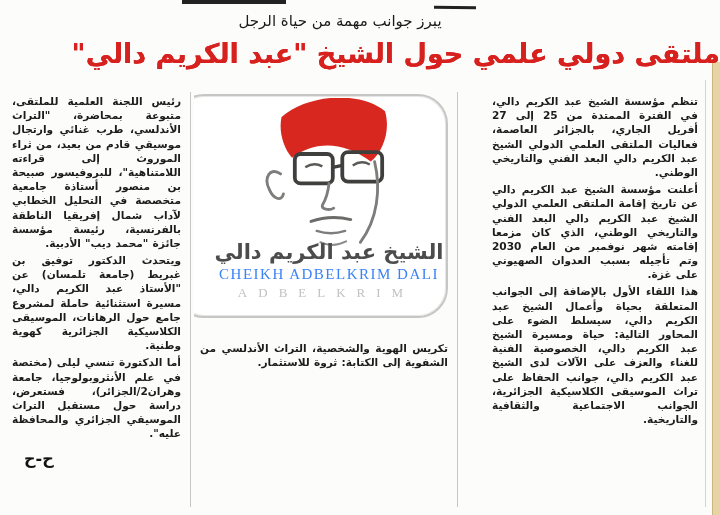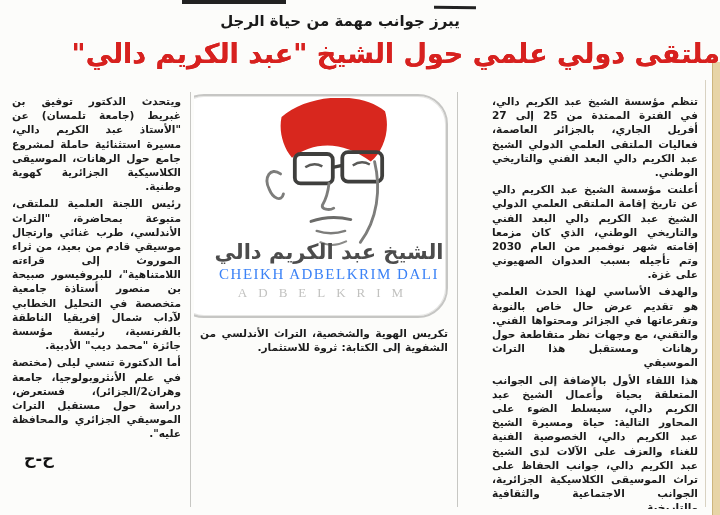--- a/index.html
+++ b/index.html
@@ -11,21 +11,21 @@
   .clip{position:absolute;inset:0;}
   
   .edge-strip{position:absolute;right:0;top:62px;bottom:0;width:7px;background:#e7d4a6;border-left:1px solid #cdb57d;}
   .edge-line{position:absolute;right:14px;top:80px;bottom:8px;width:1px;background:#d8d2c2;}
   .crop-rule{position:absolute;background:#222;height:4px;}
   .crop-rule.a{left:182px;top:0;width:104px;}
   .crop-rule.b{left:434px;top:6px;width:42px;height:3px;transform:rotate(1deg);}
   
   .kicker{
     position:absolute;top:12px;left:0;right:40px;text-align:center;
-    font-weight:700;font-size:15px;color:#1a1a1a;letter-spacing:0;
+    font-weight:400;font-size:15px;color:#1a1a1a;letter-spacing:0;
   }
   .headline{
     position:absolute;top:38px;left:0;right:0;text-align:center;
     font-weight:700;font-size:27px;color:#d7211f;
     text-shadow:0 0 .4px #d7211f;
   }
   
   .cols{
     position:absolute;top:90px;right:16px;left:6px;bottom:6px;
     display:flex;gap:0;direction:rtl;
@@ -39,21 +39,21 @@
     margin:0 0 3px 0;
     font-size:10.6px;line-height:1.34;font-weight:700;color:#1c1c1c;
     text-align:justify;word-spacing:.5px;
   }
   .signature{
     font-size:16px;font-weight:700;color:#111;text-align:left;
     margin:8px 0 0 12px;letter-spacing:2px;
   }
   
   .logo-card{
-    width:234px;height:220px;margin:0 auto 8px auto;
+    width:234px;height:220px;margin:0 auto 23px auto;
     border:2px solid #c6c6c4;border-radius:30px;background:#fff;
     box-shadow:0 0 0 1px #e6e6e4 inset;
     display:flex;flex-direction:column;align-items:center;
     position:relative;overflow:hidden;padding-left:36px;
   }
   .portrait{display:block;margin-top:2px;}
   .logo-ar{
     font-size:21px;font-weight:700;color:#4c4c4c;line-height:1;
     margin-top:-6px;
   }
@@ -77,21 +77,20 @@
   <div class="edge-line"></div>
 
   <div class="kicker">يبرز جوانب مهمة من حياة الرجل</div>
   <h1 class="headline" style="margin: 0px; color: rgb(215, 33, 31); text-align: right;">ملتقى دولي علمي حول الشيخ "عبد الكريم دالي"</h1>
 
   <div class="cols">
 
     <div class="col col-right">
         <p class="para">تنظم مؤسسة الشيخ عبد الكريم دالي، في الفترة الممتدة من 25 إلى 27 أفريل الجاري، بالجزائر العاصمة، فعاليات الملتقى العلمي الدولي الشيخ عبد الكريم دالي البعد الفني والتاريخي الوطني.</p>
         <p class="para">أعلنت مؤسسة الشيخ عبد الكريم دالي عن تاريخ إقامة الملتقى العلمي الدولي الشيخ عبد الكريم دالي البعد الفني والتاريخي الوطني، الذي كان مزمعا إقامته شهر نوفمبر من العام 2030 وتم تأجيله بسبب العدوان الصهيوني على غزة.</p>
-        <p class="para">والهدف الأساسي لهذا الحدث العلمي هو تقديم عرض حال خاص بالنوبة وتفرعاتها في الجزائر ومحتواها الفني. والتقني، مع وجهات نظر متقاطعة حول رهانات ومستقبل هذا التراث الموسيقي</p>
         <p class="para">هذا اللقاء الأول بالإضافة إلى الجوانب المتعلقة بحياة وأعمال الشيخ عبد الكريم دالي، سيسلط الضوء على المحاور التالية: حياة ومسيرة الشيخ عبد الكريم دالي، الخصوصية الفنية للغناء والعزف على الآلات لدى الشيخ عبد الكريم دالي، جوانب الحفاظ على تراث الموسيقى الكلاسيكية الجزائرية، الجوانب الاجتماعية والثقافية والتاريخية.</p>
       </div>
 
     <div class="vsep"></div>
 
     <div class="col col-mid">
       <div class="logo-card">
         <svg class="portrait" width="200" height="150" viewBox="0 0 210 158">
           <path d="M55,20 C82,-4 138,-8 164,14 C170,34 162,56 149,67 C119,44 88,46 66,63 C56,51 52,34 55,20 Z" fill="#d8271e"></path>
           <path d="M54,80 C43,72 36,84 42,96 C46,106 55,110 57,101" stroke="#7d7d7b" stroke-width="3" fill="none" stroke-linecap="round"></path>
@@ -112,21 +111,21 @@
       </div>
       <div>
           <p class="para">تكريس الهوية والشخصية، التراث الأندلسي من الشفوية إلى الكتابة: ثروة للاستثمار.</p>
         </div>
     </div>
 
     <div class="vsep"></div>
 
     <div class="col col-left">
       <div>
+          <p class="para">رئيس اللجنة العلمية للملتقى، متبوعة بمحاضرة، "التراث الأندلسي، طرب غنائي وارتجال موسيقي قادم من بعيد، من ثراء الموروث إلى قراءته اللامتناهية"، للبروفيسور صبيحة بن منصور أستاذة جامعية متخصصة في التحليل الخطابي لآداب شمال إفريقيا الناطقة بالفرنسية، رئيسة مؤسسة جائزة "محمد ديب" الأدبية.</p>
           <p class="para">ويتحدث الدكتور توفيق بن غبريط (جامعة تلمسان) عن "الأستاذ عبد الكريم دالي، مسيرة استثنائية حاملة لمشروع جامع حول الرهانات، الموسيقى الكلاسيكية الجزائرية كهوية وطنية.</p>
-          <p class="para">رئيس اللجنة العلمية للملتقى، متبوعة بمحاضرة، "التراث الأندلسي، طرب غنائي وارتجال موسيقي قادم من بعيد، من ثراء الموروث إلى قراءته اللامتناهية"، للبروفيسور صبيحة بن منصور أستاذة جامعية متخصصة في التحليل الخطابي لآداب شمال إفريقيا الناطقة بالفرنسية، رئيسة مؤسسة جائزة "محمد ديب" الأدبية.</p>
           <p class="para">أما الدكتورة تنسي ليلى (مختصة في علم الأنثروبولوجيا، جامعة وهران2/الجزائر)، فستعرض، دراسة حول مستقبل التراث الموسيقي الجزائري والمحافظة عليه".</p>
         </div>
       <div class="signature">ح-ح</div>
     </div>
 
   </div>
 </div>
 
 </body></html>

